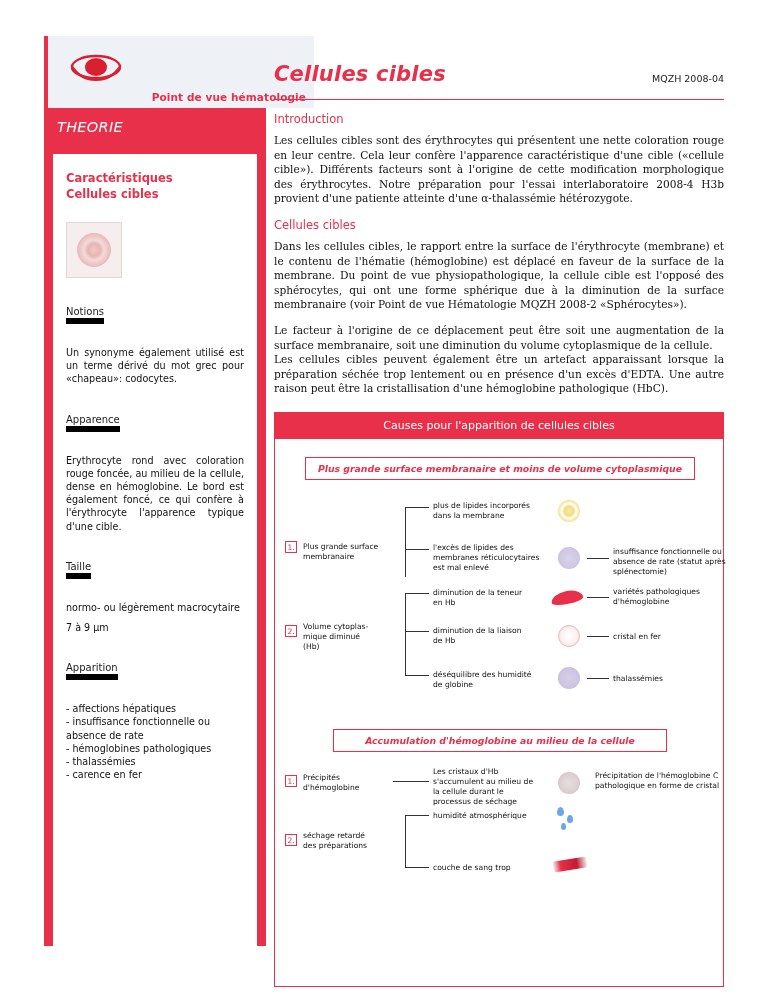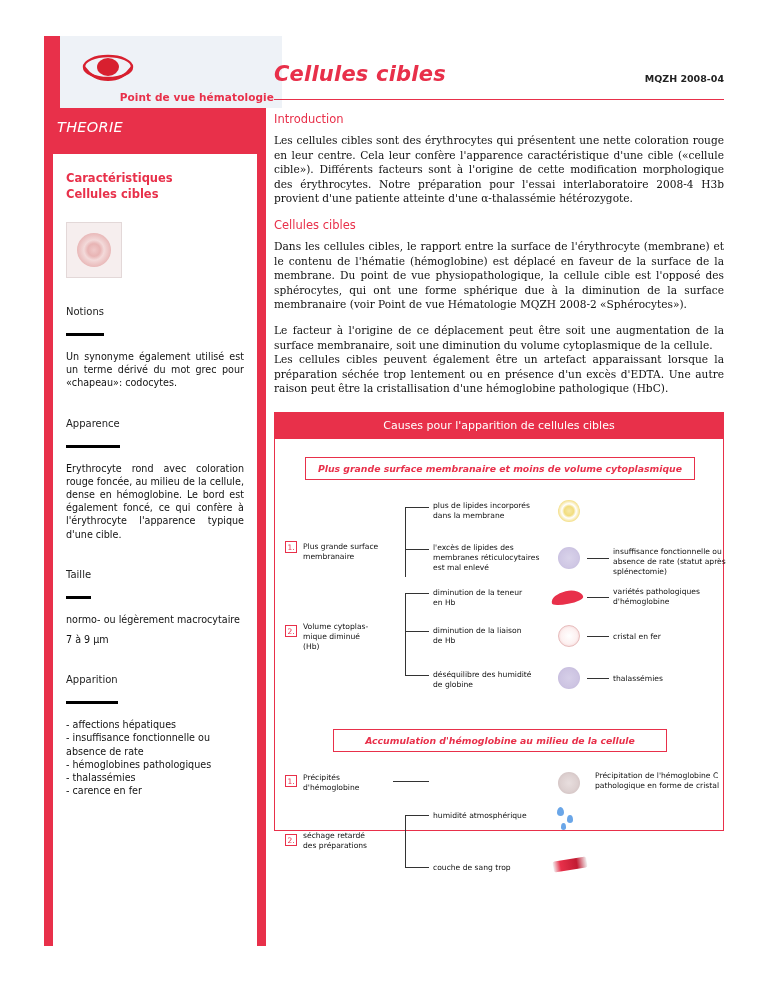--- a/index.html
+++ b/index.html
@@ -26,24 +26,25 @@
   .sidebar {
     position: absolute;
     left: 44px;
     top: 36px;
     width: 222px;
     height: 910px;
     background: #e8304a;
   }
   .logo-box {
     position: absolute;
-    left: 16px; top: 0;
+    left: 4px; top: 0;
     width: 222px;
     height: 72px;
     background: #eef2f7;
+    padding-left: 44px;
   }
   .logo-eye {
     position: absolute;
     left: 18px;
     top: 14px;
     width: 60px;
     height: 36px;
   }
   .logo-caption {
     position: absolute;
@@ -99,24 +100,24 @@
     height: 34px;
     border-radius: 50%;
     background: radial-gradient(circle at 50% 50%, #f0c9c9 0%, #e8b4b4 26%, #f3dada 42%, #e9b9b9 70%, #dba0a0 100%);
   }
   .sec {
     margin-top: 22px;
   }
   .sec-head {
     font-size: 10px;
     color: #222;
-    border-bottom: 3px solid #000000;
+    border-bottom: 6px solid #000000;
     display: inline-block;
-    padding-bottom: 16px;
-    margin-bottom: 14px;
+    padding-bottom: 1px;
+    margin-bottom: 22px;
   }
   .sec p {
     margin: 0 0 7px 0;
     font-size: 9.6px;
     line-height: 13.2px;
     color: #111;
     text-align: justify;
   }
   .sec ul {
     margin: 0;
@@ -142,21 +143,21 @@
     font-style: italic;
     font-weight: bold;
     letter-spacing: .2px;
     display: inline-block;
   }
   .main-ref {
     position: absolute;
     right: 0;
     top: 11px;
     font-size: 9.5px;
-    font-weight: bold;
+    font-weight: normal;
     color: #222;
   }
   .rule {
     margin-top: 13px;
     border-top: 1px solid #e8304a;
     width: 450px;
   }
   h3.sub {
     color: #e8304a;
     font-size: 11.5px;
@@ -181,21 +182,21 @@
   .diagram-head {
     background: #e8304a;
     color: #ffffff;
     font-size: 11px;
     text-align: center;
     padding: 7px 0;
   }
   .diagram-body {
     border: 1px solid #e8304a;
     border-top: none;
-    height: 392px;
+    height: 548px;
     position: relative;
     box-sizing: border-box;
   }
   .band {
     position: absolute;
     border: 1px solid #e8304a;
     color: #e8304a;
     font-style: italic;
     font-weight: bold;
     font-size: 9.3px;
@@ -402,20 +403,24 @@
 de globine</div>
         <div class="cellimg cimg-thal" style="left:283px; top:228px; width:22px; height:22px;"></div>
         <div class="ln h" style="left:312px; top:239px; width:22px;"></div>
         <div class="dlabel" style="left:338px; top:235px; width:125px;">thalassémies</div>
 
         <div class="numbox" style="left:10px; top:336px;">1.</div>
         <div class="dlabel" style="left:28px; top:334px; width:80px; white-space:pre-line;">Précipités
 d'hémoglobine</div>
 
         <div class="ln h" style="left:118px; top:342px; width:36px;"></div>
+        <div class="dlabel" style="left:158px; top:328px; width:110px; white-space:pre-line;">Les cristaux d'Hb
+s'accumulent au milieu de
+la cellule durant le
+processus de séchage</div>
         <div class="cellimg cimg-hbc" style="left:283px; top:333px; width:22px; height:22px;"></div>
         <div class="dlabel" style="left:320px; top:332px; width:135px; white-space:pre-line;">Précipitation de l'hémoglobine C
 pathologique en forme de cristal</div>
 
         <div class="numbox" style="left:10px; top:395px;">2.</div>
         <div class="dlabel" style="left:28px; top:392px; width:80px; white-space:pre-line;">séchage retardé
 des préparations</div>
 
         <div class="ln v" style="left:130px; top:376px; height:52px;"></div>
         <div class="ln h" style="left:130px; top:376px; width:24px;"></div>

